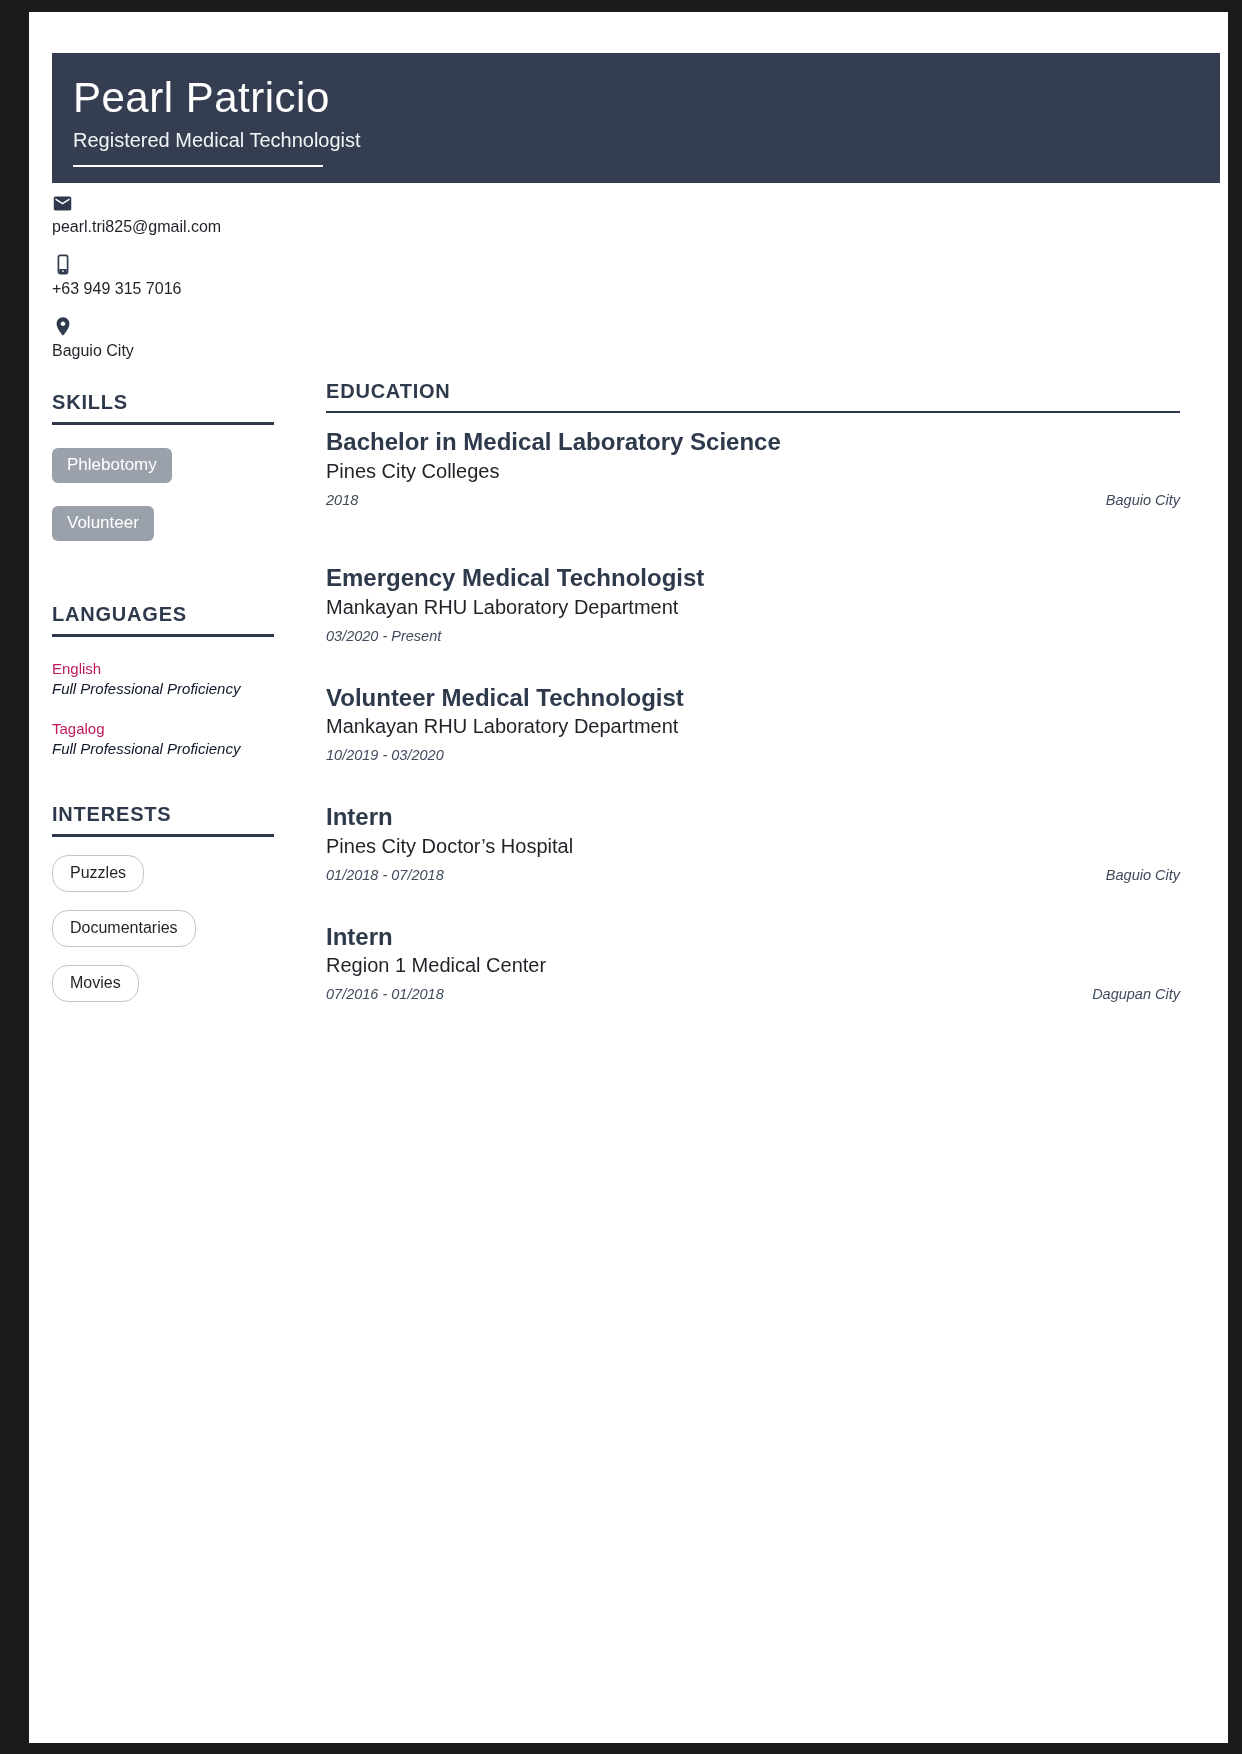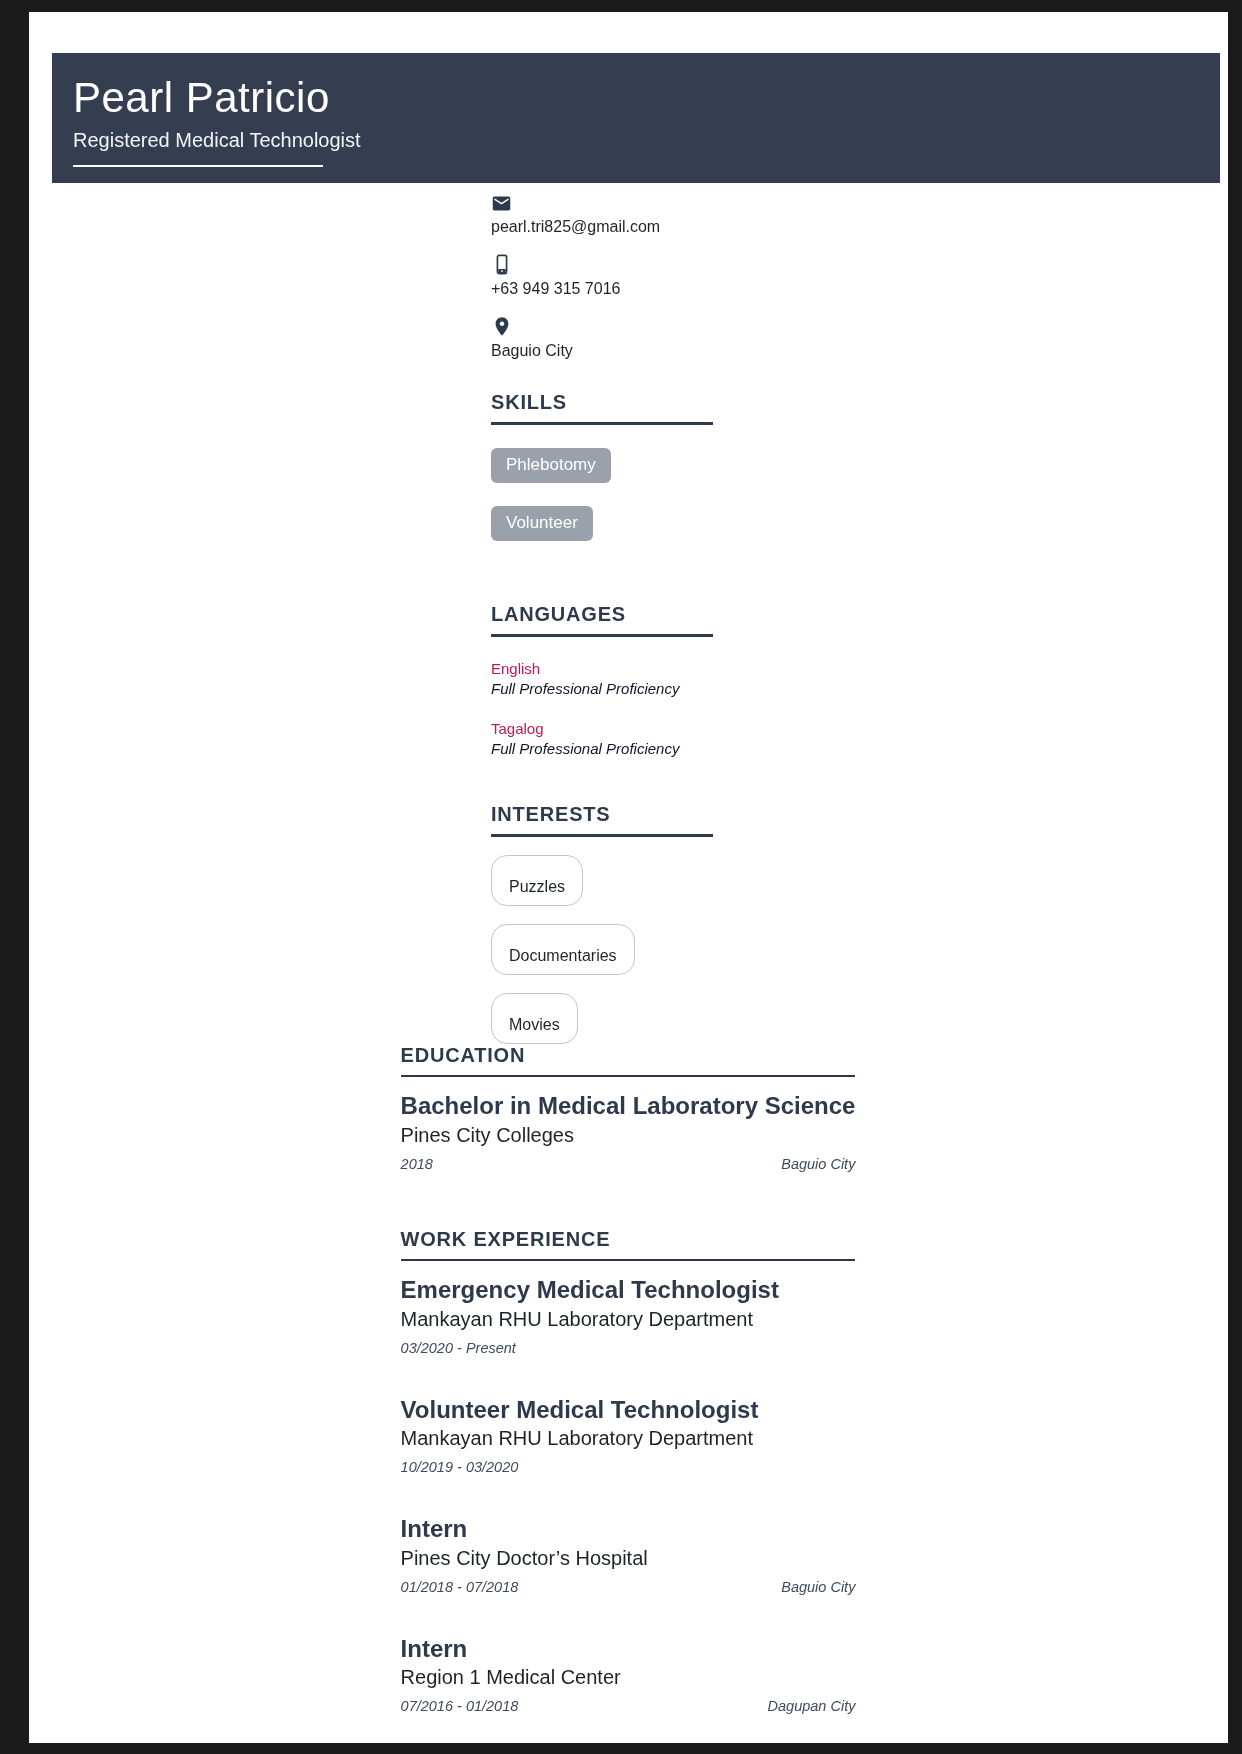--- a/index.html
+++ b/index.html
@@ -39,22 +39,21 @@
   .role-underline {
     width: 250px;
     height: 2px;
     background: #ffffff;
     margin-top: 13px;
   }
   
   .columns {
     display: flex;
     padding: 8px 48px 0 23px;
-    align-items: center;
-    flex-direction: column;
+    align-items: flex-end;
   }
   .left-col { width: 250px; flex-shrink: 0; }
   .right-col { flex: 1; margin-left: 24px; min-width: 0; }
 
   
   .section-h {
     font-size: 20px;
     font-weight: bold;
     letter-spacing: 0.8px;
     color: #2e3a4c;
@@ -87,21 +86,21 @@
   .lang-name { font-size: 15px; color: #be185d; }
   .lang-level { font-size: 15px; font-style: italic; color: #0f172a; margin-top: 3px; }
 
   
   .interests-section { margin-top: 46px; }
   .interest-pill {
     display: table;
     background: #ffffff;
     border: 1.5px solid #c6c6c6;
     border-radius: 16px;
-    padding: 22px 17px 9px;
+    padding: 8px 17px 9px;
     font-size: 16px;
     color: #1f2328;
     margin-top: 18px;
   }
 
   
   .entry { margin-top: 15px; }
   .entry-title {
     font-size: 24px;
     font-weight: bold;
@@ -198,21 +197,20 @@
           <div class="entry-title">Bachelor in Medical Laboratory Science</div>
           <div class="entry-org">Pines City Colleges</div>
           <div class="entry-meta">
             <span>2018</span>
             <span>Baguio City</span>
           </div>
         </div>
       </div>
 
       <div class="work-section">
-        <div class="section-h">WORK EXPERIENCE</div>
 
         <div class="entry">
           <div class="entry-title">Emergency Medical Technologist</div>
           <div class="entry-org">Mankayan RHU Laboratory Department</div>
           <div class="entry-meta">
             <span>03/2020 - Present</span>
             <span></span>
           </div>
         </div>
 

